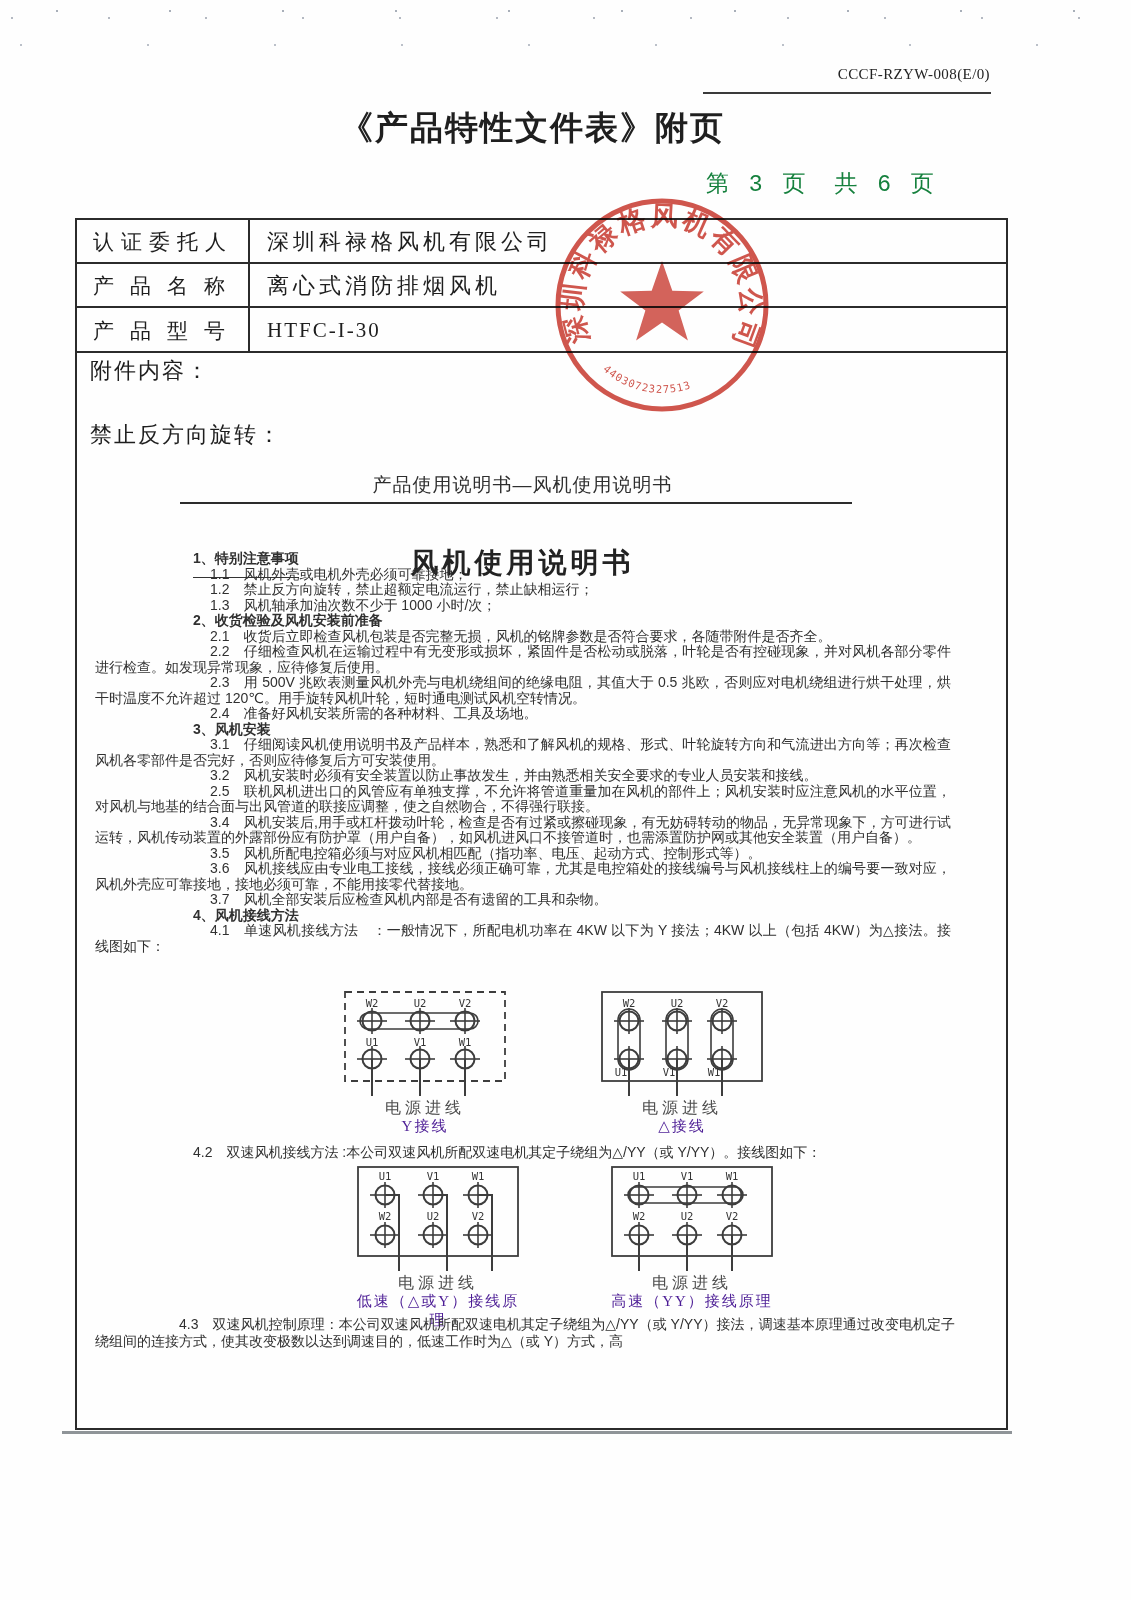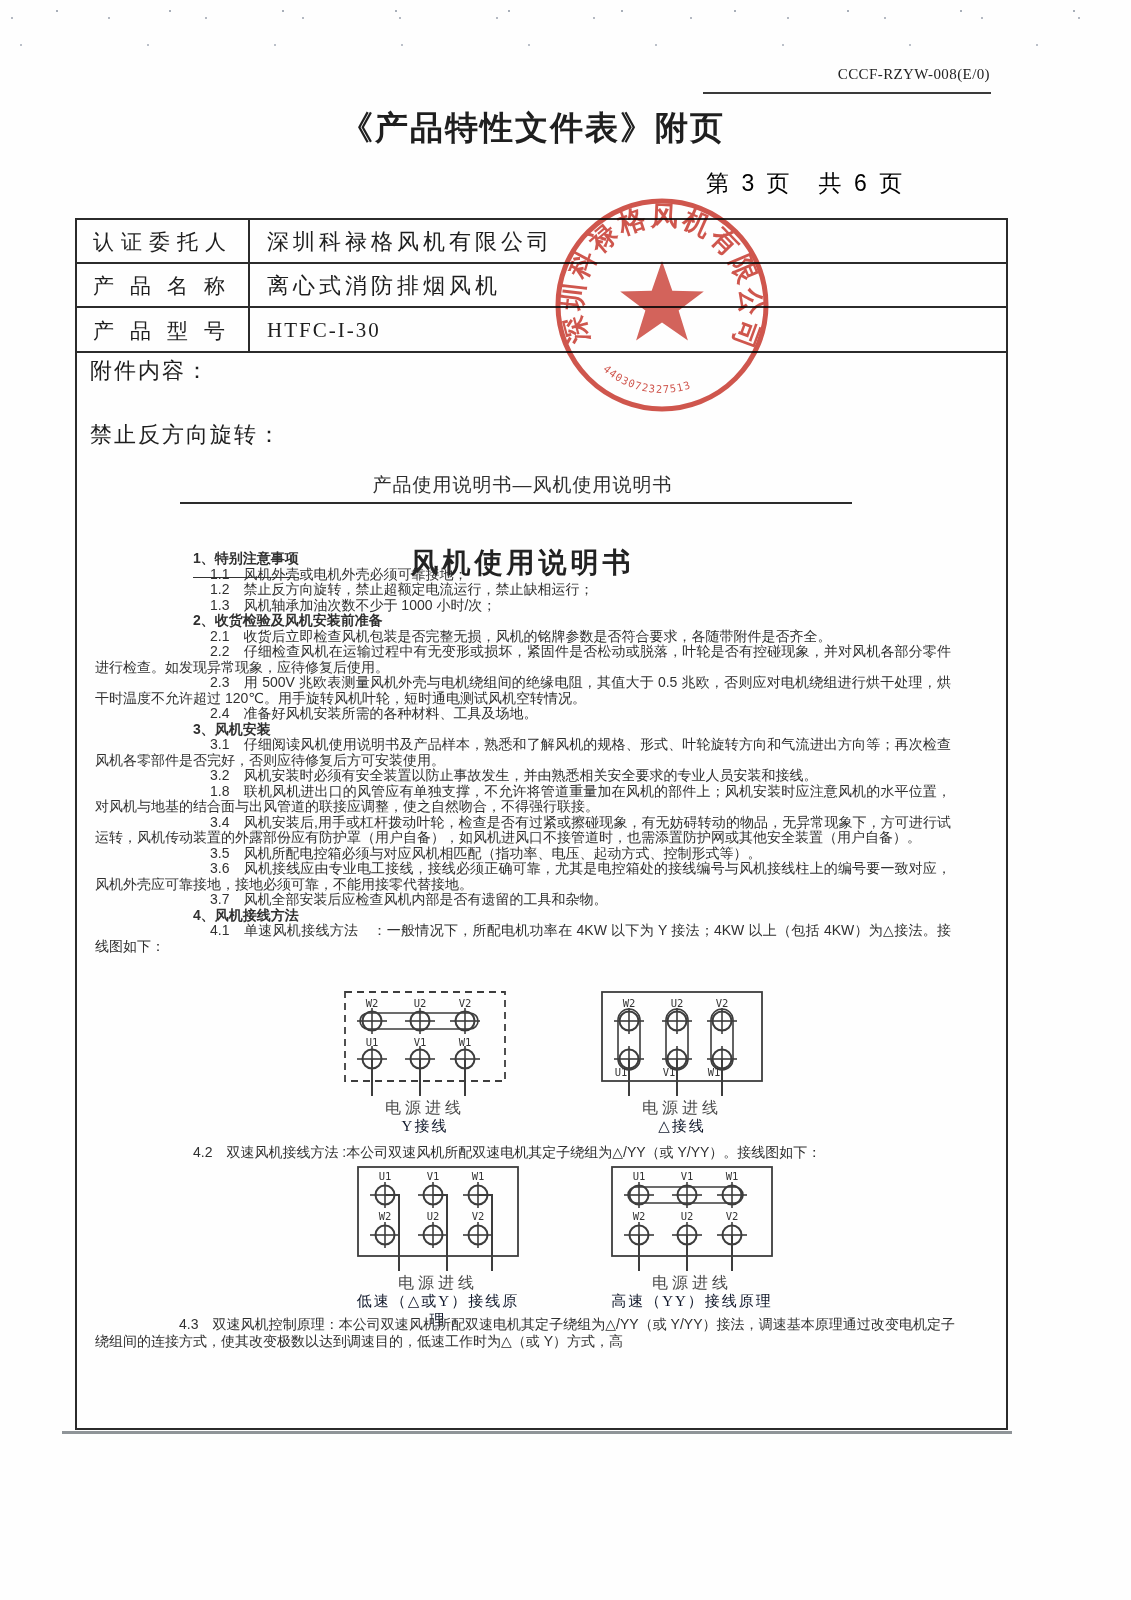--- a/index.html
+++ b/index.html
@@ -14,21 +14,21 @@
       radial-gradient(circle 1px at 80px 30px,#c2c7d0 55%,transparent 62%),
       radial-gradient(circle 1.7px at 21px 45px,#b0b6c0 55%,transparent 62%),
       radial-gradient(circle 1px at 48px 24px,#c8ccd4 55%,transparent 62%);
     background-size:97px 52px,61px 47px,113px 53px,73px 49px,127px 51px,53px 50px;}
   .abs{position:absolute;}
   .doc-code{top:66px;left:700px;width:290px;text-align:right;
     font-family:"Liberation Serif","DejaVu Serif",serif;font-size:15px;letter-spacing:.4px;color:#222;}
   .doc-code-line{top:92px;left:703px;width:288px;height:2px;background:#3a3a3a;}
   .doc-title{top:106px;left:0;width:1065px;text-align:center;font-size:33px;font-weight:bold;
     letter-spacing:2px;color:#1f1f1f;}
-  .page-info{top:168px;left:706px;font-size:23px;font-weight:500;letter-spacing:3px;color:#000000;}
+  .page-info{top:168px;left:706px;font-size:23px;font-weight:500;letter-spacing:3px;color:#15803d;font-family:Liberation Mono, monospace;}
   
   .outer-box{top:218px;left:75px;width:929px;height:1208px;border:2.2px solid #2b2b2b;}
   .shadow-line{top:1431px;left:62px;width:950px;height:2.5px;background:#6a7076;opacity:.75;}
   .hline{left:75px;width:931px;height:2px;background:#2b2b2b;}
   .vline{top:219px;left:248px;width:2px;height:134px;background:#2b2b2b;}
   .row-label{left:93px;font-size:21px;letter-spacing:7px;color:#1e1e1e;}
   .row-label.spread{letter-spacing:16px;}
   .row-value{left:267px;font-family:"Liberation Serif","DejaVu Serif",serif;
     font-size:22px;letter-spacing:4px;color:#1e1e1e;}
   .row-value.model{font-size:21px;letter-spacing:2px;}
@@ -60,21 +60,21 @@
   .diag{position:absolute;width:176px;text-align:center;}
   .diag svg{display:block;width:176px;height:108px;}
   .wbox{fill:none;stroke:#3d3d3d;stroke-width:1.8px;}
   .wbox.dash{stroke-dasharray:7 5;}
   .band{fill:none;stroke:#3d3d3d;stroke-width:1.6px;}
   .lead{stroke:#3d3d3d;stroke-width:2px;fill:none;}
   .tl{font-family:"DejaVu Sans Mono",monospace;font-size:10.5px;fill:#333;text-anchor:middle;}
   .dcap1{margin-top:2px;font-family:"Liberation Serif","DejaVu Serif",serif;
     font-size:16px;letter-spacing:4px;color:#4e4e4e;line-height:19px;}
   .dcap2{font-family:"Liberation Serif","DejaVu Serif",serif;font-size:15px;
-    letter-spacing:2px;color:#0f172a;line-height:19px;}
+    letter-spacing:2px;color:#4c1d95;line-height:19px;}
 </style>
 </head>
 <body>
 
 <div class="page">
   <div class="noise abs"></div>
 
   <div class="doc-code abs">CCCF-RZYW-008(E/0)</div>
   <div class="doc-code-line abs"></div>
 
@@ -117,21 +117,21 @@
     <div class="para">1.2　禁止反方向旋转，禁止超额定电流运行，禁止缺相运行；</div>
     <div class="para">1.3　风机轴承加油次数不少于 1000 小时/次；</div>
     <div class="para h">2、收货检验及风机安装前准备</div>
     <div class="para">2.1　收货后立即检查风机包装是否完整无损，风机的铭牌参数是否符合要求，各随带附件是否齐全。</div>
     <div class="para">2.2　仔细检查风机在运输过程中有无变形或损坏，紧固件是否松动或脱落，叶轮是否有控碰现象，并对风机各部分零件进行检查。如发现异常现象，应待修复后使用。</div>
     <div class="para">2.3　用 500V 兆欧表测量风机外壳与电机绕组间的绝缘电阻，其值大于 0.5 兆欧，否则应对电机绕组进行烘干处理，烘干时温度不允许超过 120℃。用手旋转风机叶轮，短时通电测试风机空转情况。</div>
     <div class="para">2.4　准备好风机安装所需的各种材料、工具及场地。</div>
     <div class="para h">3、风机安装</div>
     <div class="para">3.1　仔细阅读风机使用说明书及产品样本，熟悉和了解风机的规格、形式、叶轮旋转方向和气流进出方向等；再次检查风机各零部件是否完好，否则应待修复后方可安装使用。</div>
     <div class="para">3.2　风机安装时必须有安全装置以防止事故发生，并由熟悉相关安全要求的专业人员安装和接线。</div>
-    <div class="para">1.8　联机风机进出口的风管应有单独支撑，不允许将管道重量加在风机的部件上；风机安装时应注意风机的水平位置，对风机与地基的结合面与出风管道的联接应调整，使之自然吻合，不得强行联接。</div>
+    <div class="para">2.5　联机风机进出口的风管应有单独支撑，不允许将管道重量加在风机的部件上；风机安装时应注意风机的水平位置，对风机与地基的结合面与出风管道的联接应调整，使之自然吻合，不得强行联接。</div>
     <div class="para">3.4　风机安装后,用手或杠杆拨动叶轮，检查是否有过紧或擦碰现象，有无妨碍转动的物品，无异常现象下，方可进行试运转，风机传动装置的外露部份应有防护罩（用户自备），如风机进风口不接管道时，也需添置防护网或其他安全装置（用户自备）。</div>
     <div class="para">3.5　风机所配电控箱必须与对应风机相匹配（指功率、电压、起动方式、控制形式等）。</div>
     <div class="para">3.6　风机接线应由专业电工接线，接线必须正确可靠，尤其是电控箱处的接线编号与风机接线柱上的编号要一致对应，风机外壳应可靠接地，接地必须可靠，不能用接零代替接地。</div>
     <div class="para">3.7　风机全部安装后应检查风机内部是否有遗留的工具和杂物。</div>
     <div class="para h">4、风机接线方法</div>
     <div class="para">4.1　单速风机接线方法　：一般情况下，所配电机功率在 4KW 以下为 Y 接法；4KW 以上（包括 4KW）为△接法。接线图如下：</div>
   </div>
 
   <svg width="0" height="0" style="position:absolute">
     <defs>

